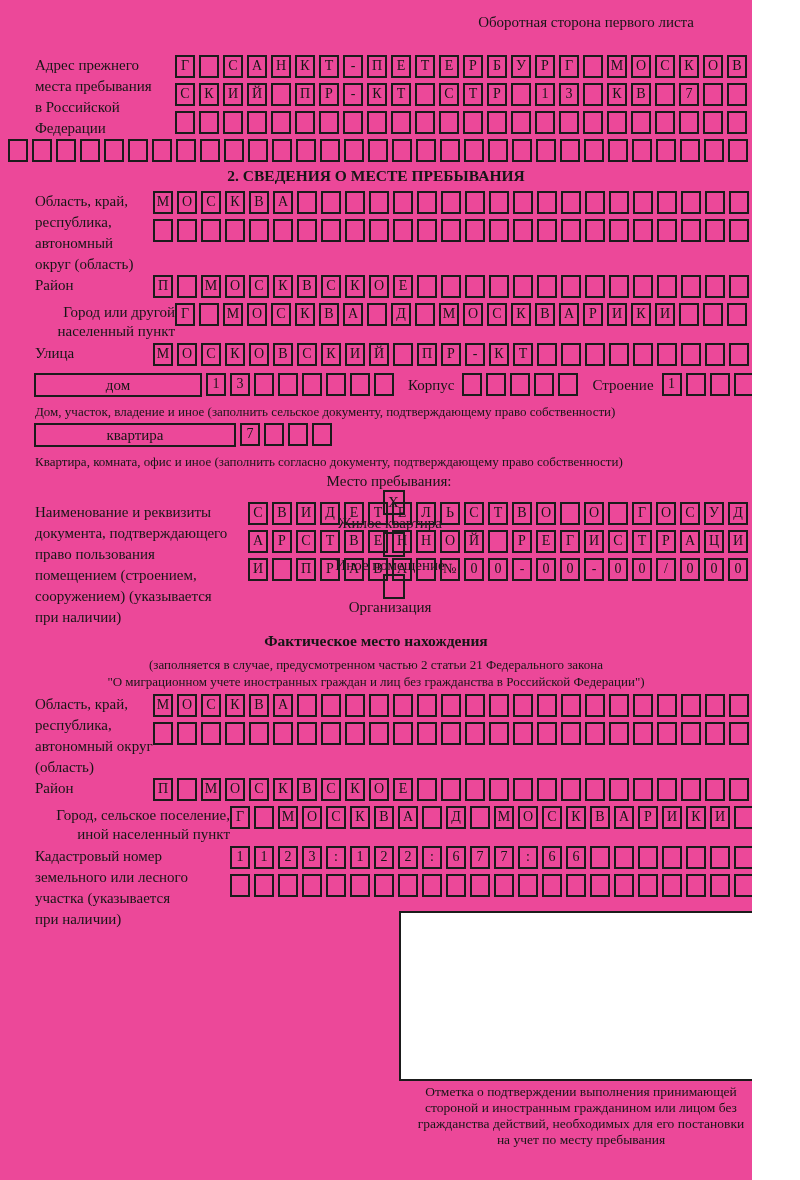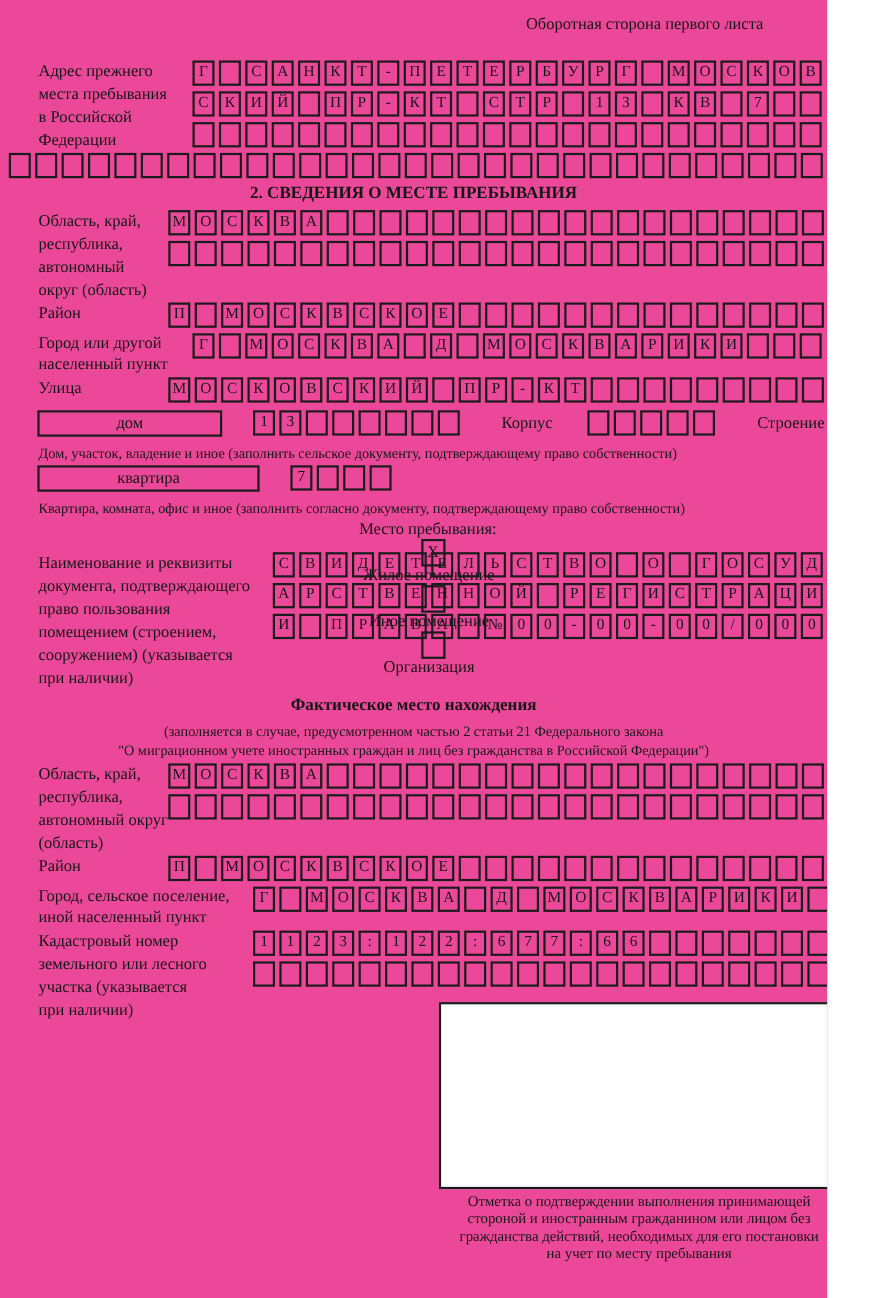--- a/index.html
+++ b/index.html
@@ -6,21 +6,21 @@
   html, body { margin: 0; padding: 0; background: #ffffff; }
   .page {
     width: 752px; height: 1180px; background: #ec4899;
     font-family: "Liberation Serif", "DejaVu Serif", serif;
     color: #161616; overflow: hidden; position: relative;
   }
   .top-note { text-align: right; padding: 14px 58px 0 0; font-size: 15px; }
 
   .frow { display: flex; align-items: flex-start; margin-left: 35px; }
   .slabel { flex: 0 0 auto; font-size: 15px; line-height: 21px; white-space: pre-line; }
-  .slabel.lh19 { line-height: 19px; }
+  .slabel.lh19 { line-height: 19px; text-align: right; }
   .w140 { width: 140px; } .w118 { width: 118px; }
   .w213 { width: 213px; } .w195 { width: 195px; }
 
   .rowstack { display: block; }
   .cells { display: flex; gap: 4px; margin-bottom: 5px; }
   .cell {
     flex: 0 0 auto; width: 20px; height: 23px;
     border: 2px solid #1b1b1b; font-size: 14px; line-height: 18px;
     text-align: center; overflow: hidden;
   }
@@ -28,21 +28,21 @@
 
   .footnote { font-size: 13px; margin: 0 0 2px 0; }
   .center { text-align: center; }
   .leftnote { margin-left: 35px; margin-bottom: 3px; }
 
   .sec-title { text-align: center; font-size: 15.5px; font-weight: bold; margin: 2px 0 6px 0; }
   .mt4 { margin-top: 4px; }
 
   .block-h84 { height: 84px; } .block-h40 { height: 40px; } .block-h61 { height: 61px; }
 
-  .house-row { display: flex; align-items: flex-start; margin: 2px 0 3px 34px; gap: 24px; }
+  .house-row { display: flex; align-items: flex-start; margin: 2px 0 3px 34px; }
   .widebox {
     flex: 0 0 auto; height: 24px; border: 2px solid #1b1b1b;
     display: flex; align-items: center; justify-content: center; font-size: 15px;
   }
   .wb168 { width: 168px; margin-right: 4px; }
   .wb202 { width: 202px; margin-right: 4px; font-family: Liberation Serif, serif; }
   .mid-label { font-size: 15px; line-height: 24px; margin: 0 8px 0 14px; white-space: nowrap; }
 
   .stay-row { display: flex; align-items: center; margin: 3px 0 0 35px; height: 25px; flex-direction: column; }
   .stay-label { font-size: 15px; margin-right: 9px; }
@@ -386,21 +386,21 @@
         <span class="cell"></span>
         <span class="cell"></span>
         <span class="cell"></span>
       </div>
   </div>
   <div class="footnote leftnote">Квартира, комната, офис и иное (заполнить согласно документу, подтверждающему право собственности)</div>
 
   <div class="stay-row">
     <div class="stay-label">Место пребывания:</div>
     <div class="checkbox">X</div>
-    <div class="opt-label">Жилое помещение</div>
+    <div class="opt-label">Жилое квартира</div>
     <div class="checkbox"></div>
     <div class="opt-label">Иное помещение</div>
     <div class="checkbox"></div>
     <div class="opt-label">Организация</div>
   </div>
 
   <div class="frow mt4">
     <div class="slabel w213">Наименование и реквизиты
 документа, подтверждающего
 право пользования

